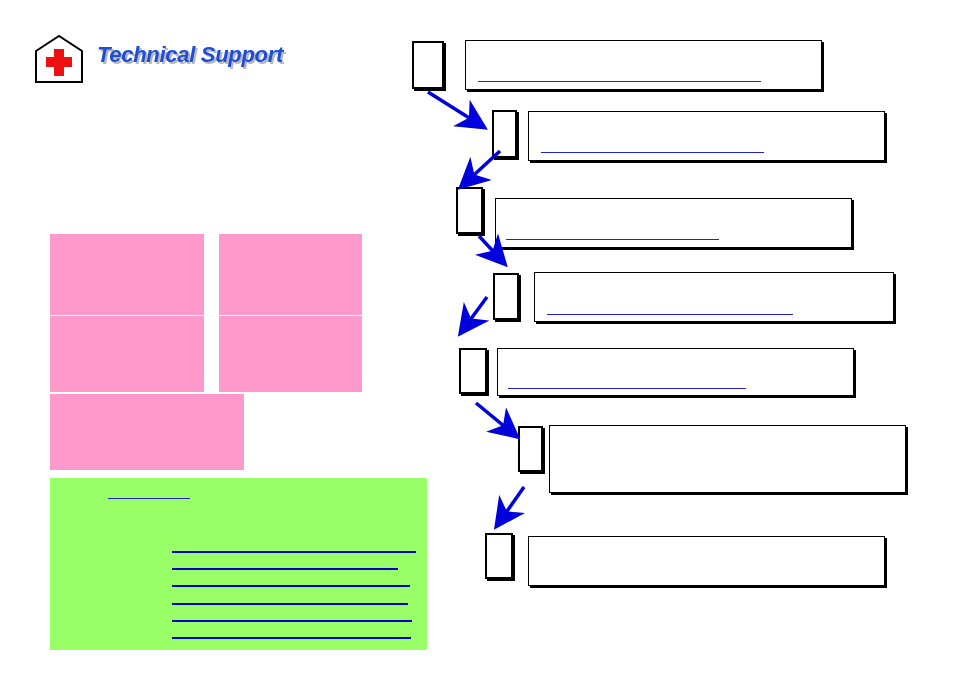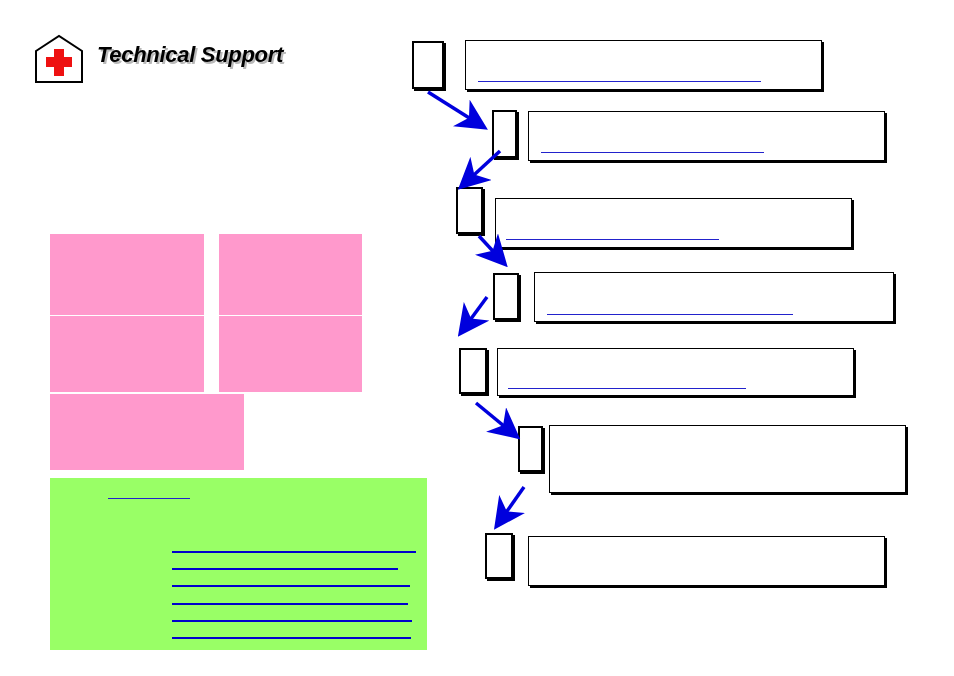--- a/index.html
+++ b/index.html
@@ -35,21 +35,21 @@
     height: 52px;
   }
   #brand-title {
     position: absolute;
     left: 64px;
     top: 9px;
     font-family: "Liberation Sans", sans-serif;
     font-size: 22px;
     font-weight: bold;
     font-style: italic;
-    color: #000000;
+    color: #1d4ed8;
     letter-spacing: -0.3px;
     white-space: nowrap;
     text-shadow: 2px 2px 0 #b9b9b9;
   }
 
   
   .pink-block {
     position: absolute;
     background: #ff99cc;
     border: 0;

